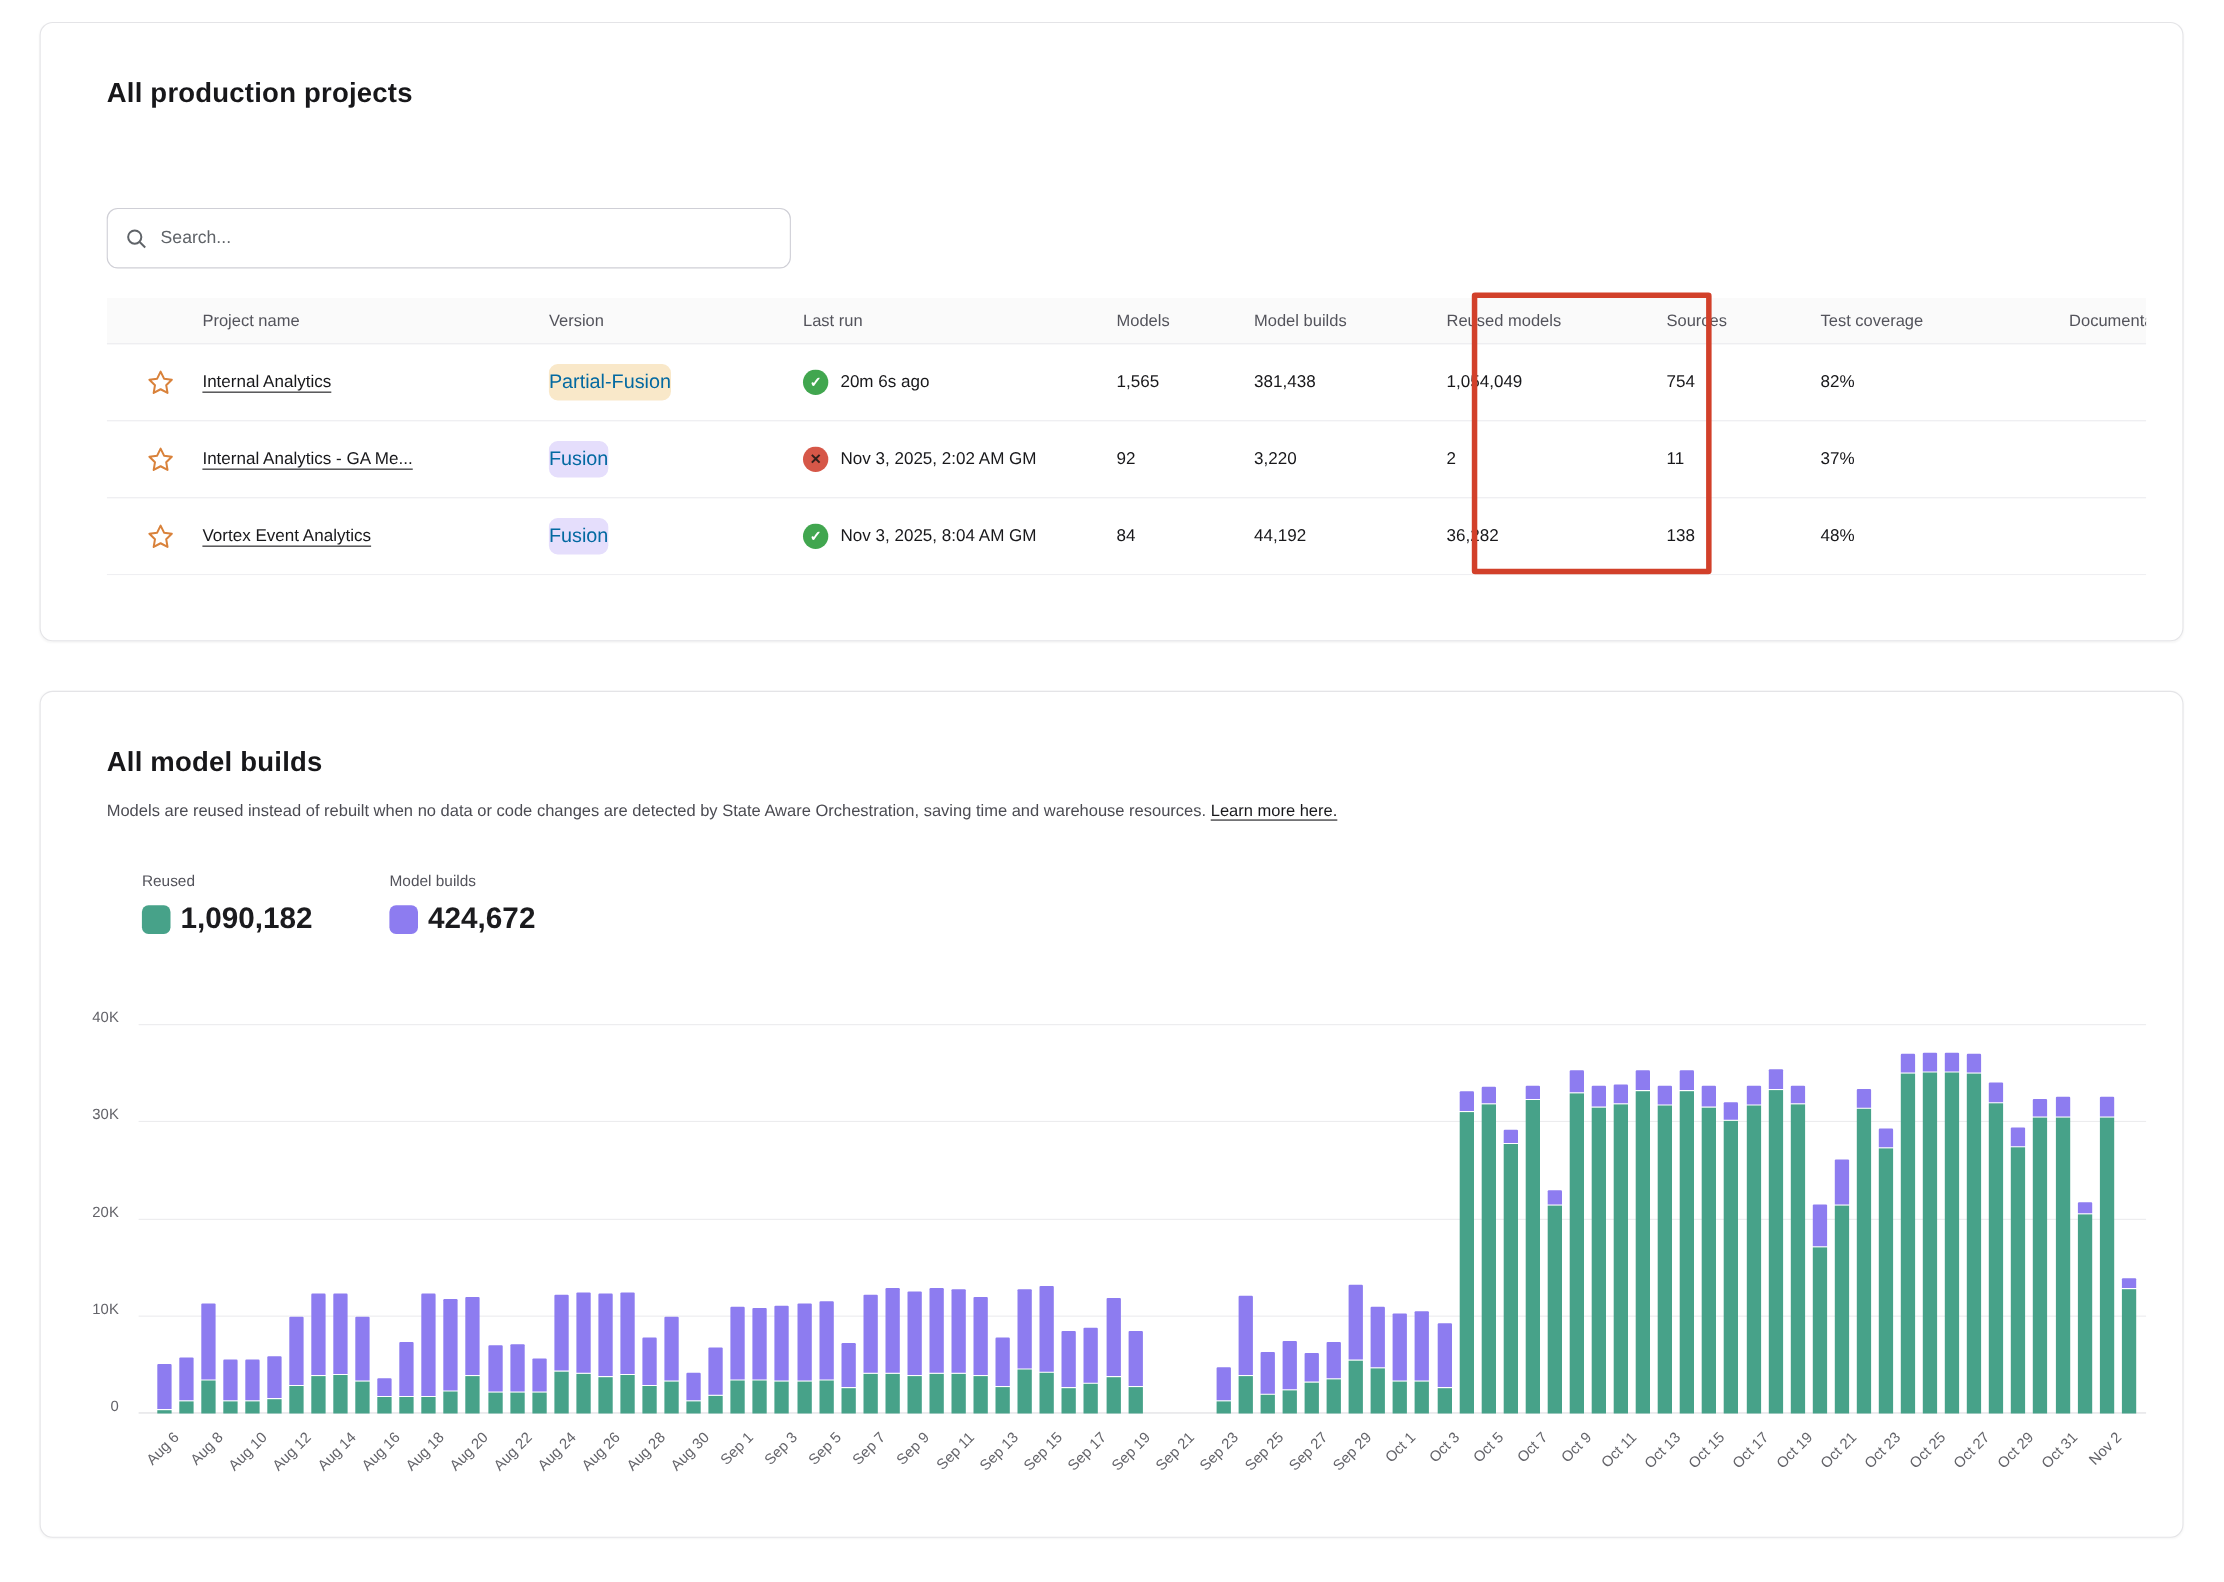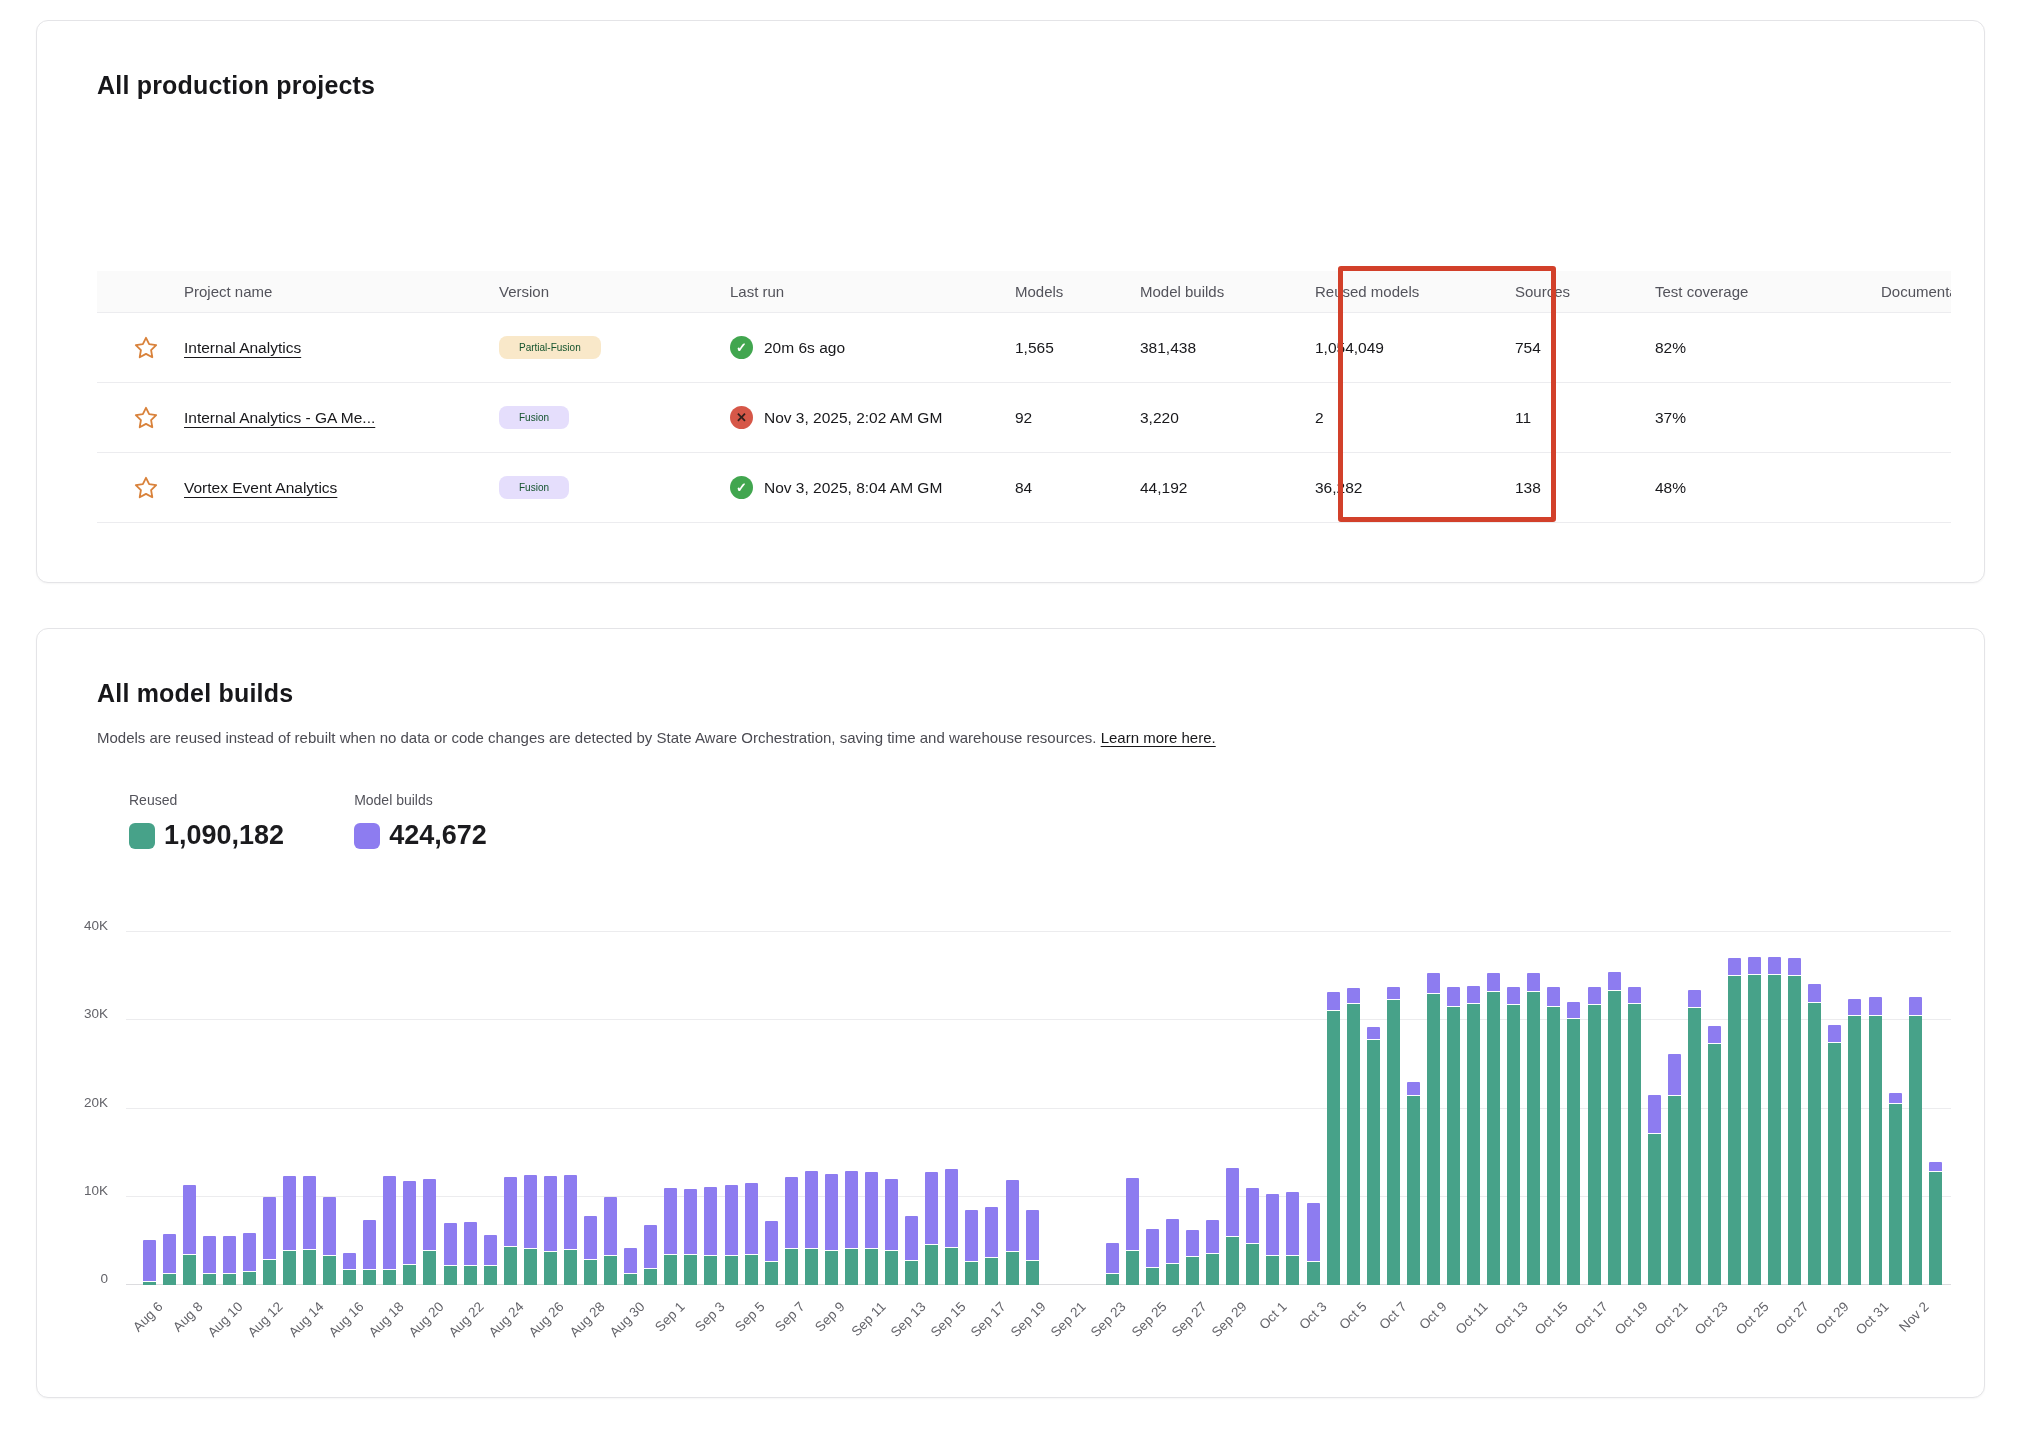--- a/index.html
+++ b/index.html
@@ -17,21 +17,21 @@
   .tablewrap { position:absolute; left:60px; top:250px; width:1854px; overflow:hidden; }
   .trow { display:grid; grid-template-columns:67px 331px 231px 285px 125px 175px 200px 140px 190px 300px; align-items:center; width:2044px; }
   .thead { height:42px; background:#fafafa; border-bottom:1px solid #ececef; font-size:15px; color:#53535b; }
   .tbody-row { height:70px; border-bottom:1px solid #ececef; font-size:15.5px; }
   .cell { padding:0 4px; white-space:nowrap; }
   .c-name { padding-left:20px; }
   .num { text-align:left; padding-right:2px; }
   .c-doc { padding-left:40px; overflow:hidden; }
   .star { width:26px; height:26px; margin-left:32px; display:block; cursor:pointer; background:none; border:none; }
   .proj-link { color:#18181b; font-weight:500; text-decoration:underline; text-underline-offset:4px; text-decoration-thickness:1px; cursor:pointer; }
-  .badge { display:inline-block; font-size:10px; color:#14532d; padding:6px 20px; border-radius:8px; }
+  .badge { display:inline-block; font-size:18px; color:#0369a1; padding:6px 0; border-radius:8px; }
   .badge.partial { background:#f9e8c9; }
   .badge.fusion  { background:#e5defc; }
   .lastrun { display:flex; align-items:center; gap:11px; overflow:hidden; }
   .lastrun span.txt { white-space:nowrap; }
   .sicon { width:23px; height:23px; border-radius:50%; flex:0 0 23px; display:flex; align-items:center; justify-content:center; font-size:13px; font-weight:700; }
   .sicon.ok  { background:#41a64f; color:#fff; }
   .sicon.err { background:#d65748; color:#33201c; }
   .hl-box { position:absolute; left:1301px; top:245px; width:218px; height:256px; border:5px solid #d2402a; border-radius:3px; pointer-events:none; }
   
   .env-select { position:absolute; right:43px; top:95px; height:49px; border:1px solid #cfcfd6; border-radius:10px; background:#fff; display:flex; align-items:center; gap:14px; padding:0 18px; font-size:15.5px; color:#27272a; cursor:pointer; font-family:inherit; }
@@ -49,20 +49,27 @@
   .seg-b { background:#8d7cf0; border-radius:1px 1px 0 0; margin-bottom:1px; }
   .seg-r { background:#47a289; }
   .xlab { position:absolute; font-size:13.5px; color:#636369; white-space:nowrap; transform:translateX(-100%) rotate(-45deg); transform-origin:100% 0; }
 </style>
 </head>
 <body>
 
 <div class="card" id="card-projects">
   <div class="card-title">All production projects</div>
 
+  <div class="search-box">
+    <svg width="20" height="20" viewBox="0 0 20 20" fill="none" stroke="#5f6368" stroke-width="1.8">
+      <circle cx="8.5" cy="8.5" r="6"></circle>
+        <line x1="13" y1="13" x2="18" y2="18"></line>
+    </svg>
+    <input type="text" placeholder="Search..." style="">
+  </div>
 
   <div class="tablewrap">
     <div class="trow thead">
       <div class="cell"></div>
       <div class="cell c-name">Project name</div>
       <div class="cell">Version</div>
       <div class="cell">Last run</div>
       <div class="cell num">Models</div>
       <div class="cell num">Model builds</div>
       <div class="cell num">Reused models</div>

